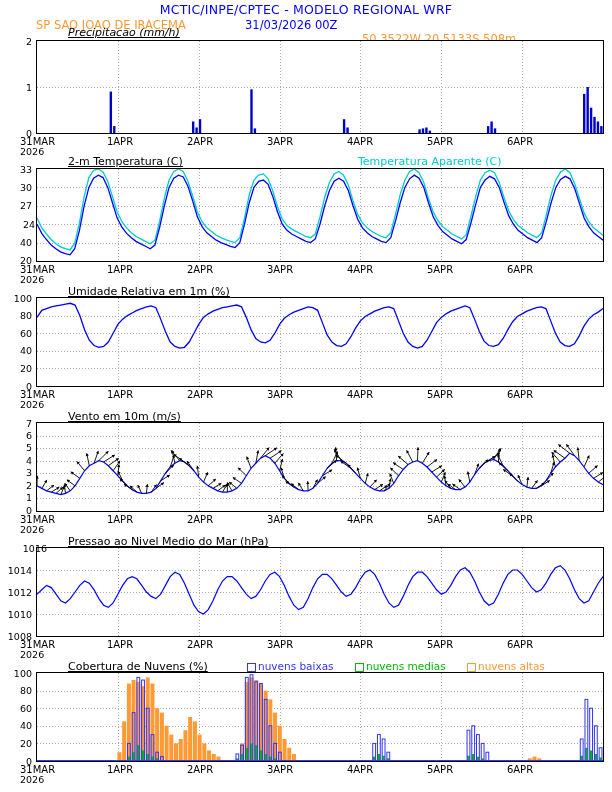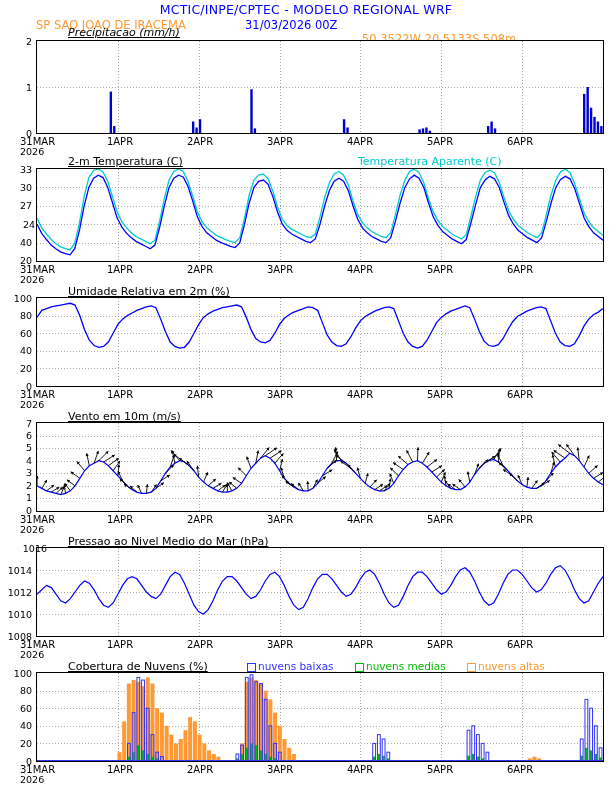--- a/index.html
+++ b/index.html
@@ -184,21 +184,21 @@
     <div class="xlab" style="left:100px;top:264px;width:40px;">1APR</div>
     <div class="xlab" style="left:180px;top:264px;width:40px;">2APR</div>
     <div class="xlab" style="left:260px;top:264px;width:40px;">3APR</div>
     <div class="xlab" style="left:340px;top:264px;width:40px;">4APR</div>
     <div class="xlab" style="left:420px;top:264px;width:40px;">5APR</div>
     <div class="xlab" style="left:500px;top:264px;width:40px;">6APR</div>
     <div class="yearlab" style="left:20px;top:274px;">2026</div>
   </div>
 
   <div class="panel">
-    <div class="panel-title" style="left:68px;top:285px;">Umidade Relativa em 2m (%)</div>
+    <div class="panel-title" style="left:68px;top:285px;">Umidade Relativa em 1m (%)</div>
     <div class="plot" id="plot3" style="left:36px;top:297px;width:568px;height:90px;">
       <svg id="svg3" width="566" height="88" viewBox="0 0 566 88">
           <line x1="81.5" y1="0" x2="81.5" y2="88" stroke="#888" stroke-width="0.7" stroke-dasharray="1,2"></line>
           <line x1="162.5" y1="0" x2="162.5" y2="88" stroke="#888" stroke-width="0.7" stroke-dasharray="1,2"></line>
           <line x1="243.5" y1="0" x2="243.5" y2="88" stroke="#888" stroke-width="0.7" stroke-dasharray="1,2"></line>
           <line x1="323.5" y1="0" x2="323.5" y2="88" stroke="#888" stroke-width="0.7" stroke-dasharray="1,2"></line>
           <line x1="404.5" y1="0" x2="404.5" y2="88" stroke="#888" stroke-width="0.7" stroke-dasharray="1,2"></line>
           <line x1="485.5" y1="0" x2="485.5" y2="88" stroke="#888" stroke-width="0.7" stroke-dasharray="1,2"></line>
           <line x1="0" y1="70.5" x2="566" y2="70.5" stroke="#888" stroke-width="0.7" stroke-dasharray="1,2"></line>
           <line x1="0" y1="53.5" x2="566" y2="53.5" stroke="#888" stroke-width="0.7" stroke-dasharray="1,2"></line>

